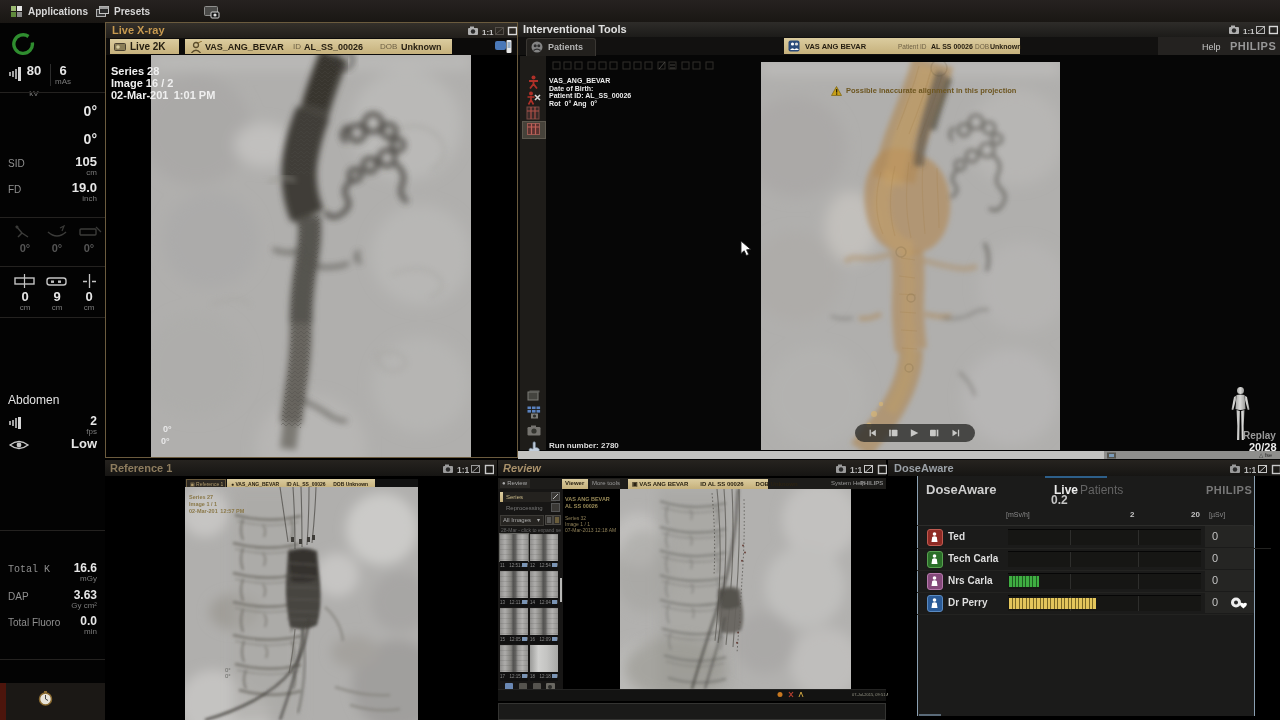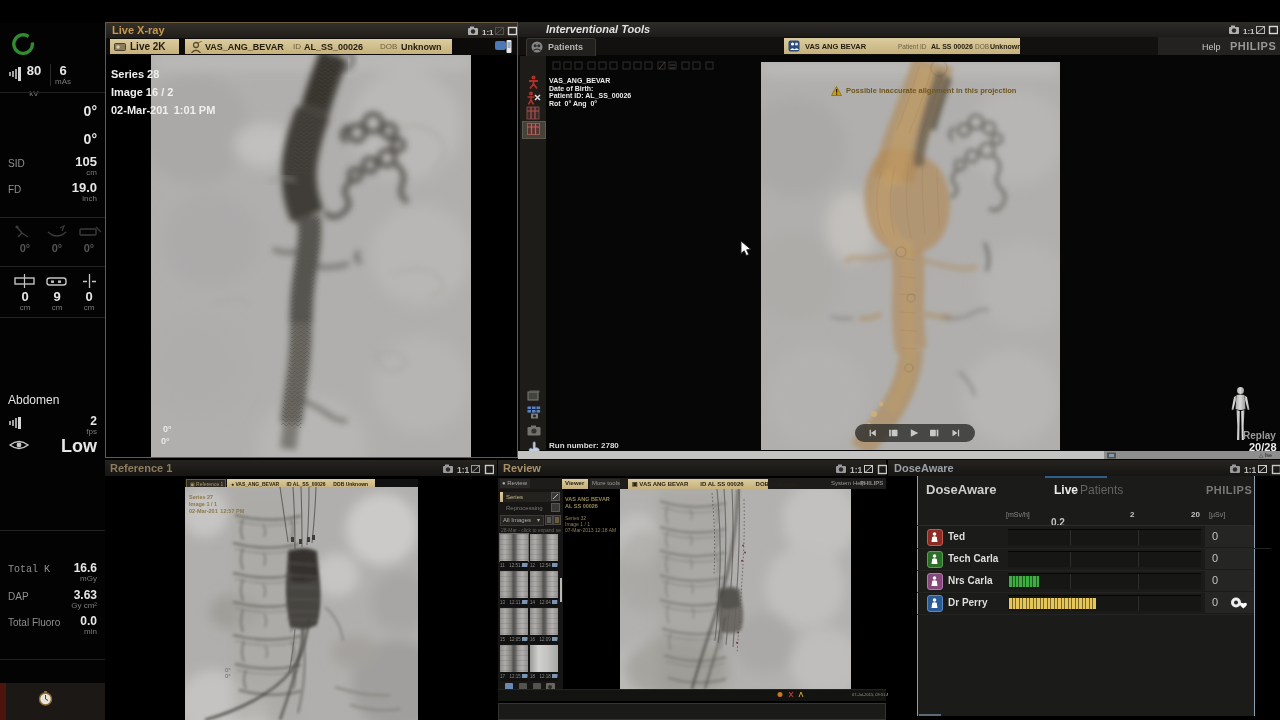--- a/index.html
+++ b/index.html
@@ -32,20 +32,40 @@
 .tcap:after{content:"";position:absolute;right:1px;top:2px;width:5px;height:4px;background:#7a94b4;}
 .drow{position:absolute;left:29px;width:336px;height:22px;border-bottom:1px solid #232321;}
 .dava{position:absolute;left:10px;top:3px;width:14px;height:15px;border-radius:3px;}
 .dname{position:absolute;left:31px;top:5px;font-size:10px;font-weight:bold;color:#dedede;}
 .dtrack{position:absolute;left:91px;top:3px;width:193px;height:15px;background:#161614;border-top:1px solid #060606;}
 .dval{position:absolute;left:288px;top:0px;width:42px;height:21px;background:#252523;color:#c2c2c2;font-size:11px;line-height:21px;padding-left:7px;}
 </style>
 </head>
 <body>
 <div id="root">
+  <div id="topbar" class="abs">
+    <svg class="abs" style="left:11px;top:6px" width="12" height="12">
+      <rect x="0" y="0" width="5" height="5" fill="#9ab870"></rect>
+        <rect x="6" y="0" width="5" height="5" fill="#e6e6e6"></rect>
+      <rect x="0" y="6" width="5" height="5" fill="#5f8a3c"></rect>
+        <rect x="6" y="6" width="5" height="5" fill="#8a8a8a"></rect>
+    </svg>
+    <div class="abs lbl" style="left:28px;">Applications</div>
+    <svg class="abs" style="left:96px;top:6px" width="14" height="12">
+      <rect x="0.5" y="3.5" width="9" height="7" fill="#3a3a3a" stroke="#b0b0b0"></rect>
+      <rect x="3.5" y="0.5" width="9" height="7" fill="#2a2a2a" stroke="#c6c6c6"></rect>
+      <rect x="3.5" y="0.5" width="9" height="2.5" fill="#9a9a9a"></rect>
+    </svg>
+    <div class="abs lbl" style="left:114px;">Presets</div>
+    <svg class="abs" style="left:204px;top:6px" width="16" height="13">
+      <rect x="0.5" y="0.5" width="13" height="9" rx="1" fill="#4a4a48" stroke="#8f8f8d"></rect>
+      <rect x="7" y="6" width="8" height="6" rx="1" fill="#151515" stroke="#cfcfcf"></rect>
+      <circle cx="11" cy="9" r="1.6" fill="#e0e0e0"></circle>
+    </svg>
+  </div>
   <div id="sidebar" class="abs">
     <svg class="abs" style="left:11px;top:9px" width="24" height="24" viewBox="0 0 24 24">
       <path d="M17.5 4.5 A9.3 9.3 0 1 0 21.3 10.5" fill="none" stroke="#2f8d2f" stroke-width="3.4"></path>
     </svg>
     <svg class="abs" style="left:9px;top:43px" width="20" height="16" viewBox="0 0 20 16">
       <path d="M1 10 L1 6 M4 11 L4 5 M7 13 L7 3" stroke="#c9c9c9" stroke-width="1.6"></path>
       <rect x="9" y="1" width="3" height="14" fill="#d6d6d6"></rect>
     </svg>
     <div class="abs sval c" style="left:22px;top:40px;width:24px;">80</div>
     <div class="abs sunit c" style="left:22px;top:66px;width:24px;">kV</div>
@@ -101,21 +121,21 @@
     <svg class="abs" style="left:9px;top:393px" width="20" height="14" viewBox="0 0 20 14">
       <path d="M1 9 L1 5 M4 10 L4 4 M7 12 L7 2" stroke="#c9c9c9" stroke-width="1.6"></path>
       <rect x="9" y="1" width="3" height="12" fill="#d6d6d6"></rect>
     </svg>
     <div class="abs sval r" style="left:40px;top:391px;width:57px;font-size:12px;">2</div>
     <div class="abs sunit r" style="left:40px;top:404px;width:57px;">fps</div>
     <svg class="abs" style="left:9px;top:415px" width="22" height="14" viewBox="0 0 22 14">
       <path d="M1 7 Q10 0 19 7 Q10 14 1 7 Z" fill="none" stroke="#c6c6c6" stroke-width="1.4"></path>
       <circle cx="10" cy="7" r="2.4" fill="#c6c6c6"></circle>
     </svg>
-    <div class="abs sval r" style="left:40px;top:413px;width:57px;font-size:18px;">Low</div>
+    <div class="abs sval r" style="left:40px;top:413px;width:57px;font-size:13px;">Low</div>
     <div class="sep abs" style="top:507px;"></div>
     <div class="abs slbl" style="left:8px;top:541px;font-family:Liberation Mono, monospace;">Total K</div>
     <div class="abs sval r" style="left:40px;top:538px;width:57px;font-size:12px;">16.6</div>
     <div class="abs sunit r" style="left:40px;top:551px;width:57px;">mGy</div>
     <div class="abs slbl" style="left:8px;top:568px;">DAP</div>
     <div class="abs sval r" style="left:40px;top:565px;width:57px;font-size:12px;">3.63</div>
     <div class="abs sunit r" style="left:40px;top:578px;width:57px;">Gy cm²</div>
     <div class="abs slbl" style="left:8px;top:594px;">Total Fluoro</div>
     <div class="abs sval r" style="left:40px;top:591px;width:57px;font-size:12px;">0.0</div>
     <div class="abs sunit r" style="left:40px;top:604px;width:57px;">min</div>
@@ -223,28 +243,28 @@
         </g>
 
         <g fill="none" stroke="#55534d" stroke-width="4" opacity="0.75" filter="url(#bl2)">
           <path d="M150 196 q-16 4 -28 -2"></path>
           <path d="M154 206 q14 8 26 6 q10 0 18 -4"></path>
           <path d="M208 196 q-6 8 2 12"></path>
           <path d="M148 344 q16 6 30 16 q8 6 18 6"></path>
         </g>
         <path d="M118 128 q14 -10 26 -2" stroke="#98968f" stroke-width="4" fill="none" opacity="0.6" filter="url(#bl2)"></path>
       </svg>
-      <div class="abs" style="left:5px;top:10px;color:#efefef;font-size:11px;font-weight:bold;line-height:18px;">Series 28<br>Image 16 / 2<br>02-Mar-201  1:01 PM</div>
+      <div class="abs" style="left:5px;top:10px;color:#efefef;font-size:11px;font-weight:bold;line-height:12px;">Series 28<br>Image 16 / 2<br>02-Mar-201  1:01 PM</div>
       <div class="abs" style="left:57px;top:369px;color:#e8e8e8;font-size:9px;font-weight:bold;">0°</div>
       <div class="abs" style="left:55px;top:381px;color:#e8e8e8;font-size:9px;font-weight:bold;">0°</div>
     </div>
   </div>
   <div id="ivt" class="abs" style="left:518px;top:22px;width:762px;height:438px;background:#060606;">
     <div class="phead abs" style="background:linear-gradient(#2e2c29,#1c1b19);"></div>
-    <div class="ptitle" style="color:#e0e0e0;left:28px;font-style:italic;">Interventional Tools</div>
+    <div class="ptitle" style="color:#e0e0e0;left:5px;">Interventional Tools</div>
     <svg class="abs" style="left:710px;top:3px" width="50" height="10" viewBox="0 0 50 10">
       <rect x="1" y="2" width="10" height="7" rx="1" fill="#b0b0b0"></rect>
         <circle cx="6" cy="5.5" r="2.2" fill="#2a2a2a"></circle>
         <rect x="3" y="0.5" width="4" height="2" fill="#b0b0b0"></rect>
       <text x="15" y="8.5" fill="#c8c8c8" font-size="8" font-weight="bold" font-family="Liberation Sans">1:1</text>
       <rect x="28.5" y="1.5" width="8" height="7" fill="none" stroke="#b8b8b8" stroke-width="1"></rect>
         <path d="M29 8 L36 2" stroke="#b8b8b8" stroke-width="1"></path>
       <rect x="41.5" y="1.5" width="8" height="7" fill="none" stroke="#d8d8d8" stroke-width="1.4"></rect>
     </svg>
     <div class="abs" style="left:0;top:15px;width:762px;height:18px;background:#121110;"></div>
@@ -552,21 +572,21 @@
           <path d="M165 218 q28 8 50 4"></path>
           <path d="M140 120 q16 14 18 34"></path>
         </g>
       </svg>
       <div class="abs" style="left:4px;top:7px;font-size:5.5px;color:#8a7848;font-weight:bold;line-height:7px;">Series 27<br>Image 1 / 1<br>02-Mar-201  12:57 PM</div>
       <div class="abs" style="left:40px;top:180px;font-size:6px;color:#6a6a66;">0°<br>0°</div>
     </div>
   </div>
   <div id="review" class="abs" style="left:498px;top:460px;width:388px;height:260px;background:#000;">
     <div class="phead abs" style="height:16px;background:linear-gradient(#26231f,#161513);"></div>
-    <div class="ptitle" style="color:#a8906a;top:2px;left:5px;">Review</div>
+    <div class="ptitle" style="color:#a8906a;top:2px;left:5px;font-style:italic;">Review</div>
     <svg class="abs" style="left:337px;top:4px" width="52" height="11" viewBox="0 0 52 11">
       <rect x="1" y="2" width="10" height="7" rx="1" fill="#9a9a9a"></rect>
         <circle cx="6" cy="5.5" r="2.2" fill="#2a2a2a"></circle>
         <rect x="3" y="0.5" width="4" height="2" fill="#9a9a9a"></rect>
       <text x="15" y="9" fill="#b8b8b8" font-size="8.5" font-weight="bold" font-family="Liberation Sans">1:1</text>
       <rect x="29.5" y="1.5" width="8" height="7" fill="none" stroke="#c8c8c8" stroke-width="1"></rect>
         <path d="M30 8.5 L37 2" stroke="#c8c8c8" stroke-width="1"></path>
       <rect x="43.5" y="1.5" width="8" height="8" fill="none" stroke="#c8c8c8" stroke-width="1.4"></rect>
     </svg>
 
@@ -717,21 +737,21 @@
       <rect x="43.5" y="1.5" width="8" height="8" fill="none" stroke="#c8c8c8" stroke-width="1.4"></rect>
     </svg>
 
     <div class="abs" style="left:29px;top:16px;width:336px;height:240px;background:#1b1b1a;border-left:1px solid #8ba0b2;border-right:1px solid #8ba0b2;"></div>
     <div class="abs" style="left:157px;top:16px;width:62px;height:1.5px;background:#2d5f8a;"></div>
     <div class="abs b" style="left:38px;top:22px;font-size:13px;color:#cecece;">DoseAware</div>
     <div class="abs b" style="left:166px;top:23px;font-size:12px;color:#ececec;">Live</div>
     <div class="abs" style="left:192px;top:23px;font-size:12px;color:#636363;">Patients</div>
     <div class="abs b" style="left:318px;top:24px;font-size:11px;color:#787878;letter-spacing:0.5px;">PHILIPS</div>
     <div class="abs" style="left:118px;top:51px;font-size:7px;color:#8a8a8a;">[mSv/h]</div>
-    <div class="abs b" style="left:163px;top:57px;font-size:10px;color:#c4c4c4;">0.2</div>
+    <div class="abs b" style="left:163px;top:33px;font-size:12px;color:#c4c4c4;">0.2</div>
     <div class="abs b" style="left:242px;top:50px;font-size:8px;color:#c4c4c4;">2</div>
     <div class="abs b" style="left:303px;top:50px;font-size:8px;color:#c4c4c4;">20</div>
     <div class="abs" style="left:321px;top:51px;font-size:7px;color:#8a8a8a;">[µSv]</div>
     <div class="abs" style="left:29px;top:65px;width:336px;height:1px;background:#2c2c2a;"></div>
 
     <div class="drow" style="top:66px;padding-left:18px;">
       <div class="dava" style="background:#8e2a24;border:1.5px solid #c05a50;"></div>
       <svg class="abs" style="left:13px;top:6px" width="9" height="10" viewBox="0 0 9 10">
           <circle cx="4.5" cy="2" r="1.8" fill="#fff"></circle>
           <path d="M1.5 10 L2.2 5 Q4.5 3.5 6.8 5 L7.5 10 Z" fill="#fff"></path>

